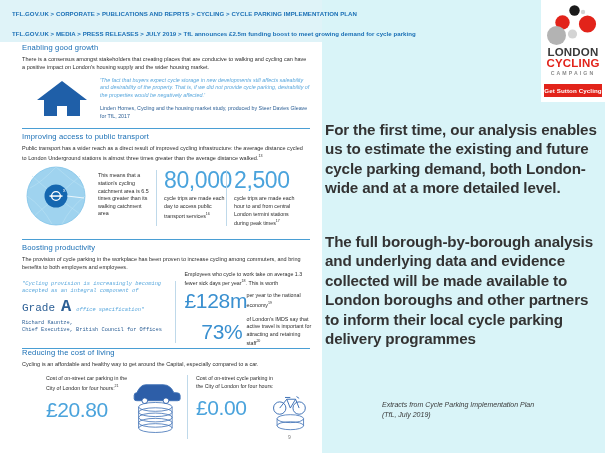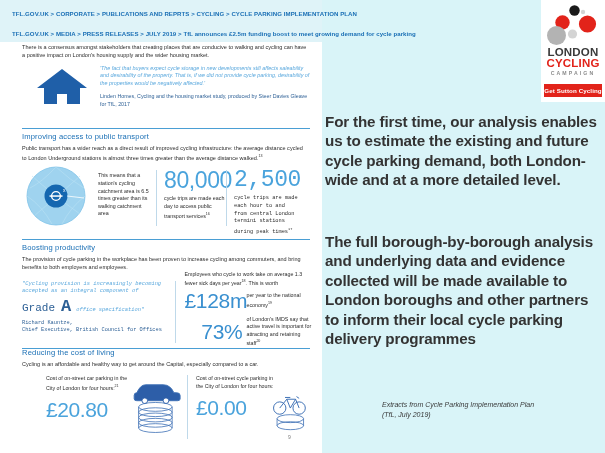--- a/index.html
+++ b/index.html
@@ -127,20 +127,21 @@
   </svg>
   <div class="logo-word">
     <div class="logo-london">LONDON</div>
     <div class="logo-cycling">CYCLING</div>
     <div class="logo-campaign">CAMPAIGN</div>
   </div>
   <div class="logo-strap">Get Sutton Cycling</div>
 </div>
 
 <div class="sec" style="top:43px;">
+  <div class="sec-title">Enabling good growth</div>
   <div class="body-txt" style="width:286px;">There is a consensus amongst stakeholders that creating places that are conducive to walking and cycling can have a positive impact on London's housing supply and the wider housing market.</div>
   <div style="display:flex; margin-top:5px;">
     <div style="width:78px; padding-top:2px;">
       <svg width="52" height="38" viewBox="0 0 52 38" style="margin-left:14px;">
         <path d="M26 2 L51 21 L44 21 L44 37 L8 37 L8 21 L1 21 Z" fill="#1f5fa8"></path>
         <rect x="21" y="27" width="10" height="10" fill="#ffffff"></rect>
       </svg>
     </div>
     <div style="flex:1;">
       <div class="quote-txt">'The fact that buyers expect cycle storage in new developments still affects saleability and desirability of the property. That is, if we did not provide cycle parking, desirability of the properties would be negatively affected.'</div>
@@ -177,21 +178,21 @@
     </svg>
     <div class="small-txt" style="width:62px; padding:6px 6px 0 4px;">This means that a station's cycling catchment area is 6.5 times greater than its walking catchment area</div>
     <div class="vdiv" style="height:56px; margin:4px 7px 0 0;"></div>
     <div style="width:62px; padding-top:2px;">
       <div class="bignum">80,000</div>
       <div class="small-txt" style="margin-top:3px;">
         <span>cycle trips are made each day to access public transport services</span><span class="sup">16</span>
       </div>
     </div>
     <div class="vdiv" style="height:56px; margin:4px 7px 0 0;"></div>
-    <div style="width:66px; padding-top:2px;font-family:Liberation Mono, monospace;">
+    <div style="width:66px; padding-top:2px;">
       <div class="bignum">2,500</div>
       <div class="small-txt" style="margin-top:3px;">
         <span>cycle trips are made each hour to and from central London termini stations during peak times</span><span class="sup">17</span>
       </div>
     </div>
   </div>
 </div>
 
 <div class="rule" style="top:239px;"></div>
 <div class="sec" style="top:243px;">
@@ -290,18 +291,18 @@
         <path d="M8 28 v8"></path>
           <path d="M38 28 v8"></path>
         <ellipse cx="23" cy="36" rx="15" ry="4.5"></ellipse>
       </g>
     </svg>
   </div>
 </div>
 
 <div class="pagenum">9</div>
 
-<div class="rp-quote" style="top:112px;">For the first time, our analysis enables us to estimate the existing and future cycle parking demand, both London-wide and at a more detailed level.</div>
+<div class="rp-quote" style="top:120px;">For the first time, our analysis enables us to estimate the existing and future cycle parking demand, both London-wide and at a more detailed level.</div>
 <div class="rp-quote" style="top:232px;">The full borough-by-borough analysis and underlying data and evidence collected will be made available to London boroughs and other partners to inform their local cycle parking delivery programmes</div>
 <div class="rp-credit">
   <div>Extracts from Cycle Parking Implementation Plan</div>
   <div>(TfL, July 2019)</div>
 </div>
 
 </body></html>

